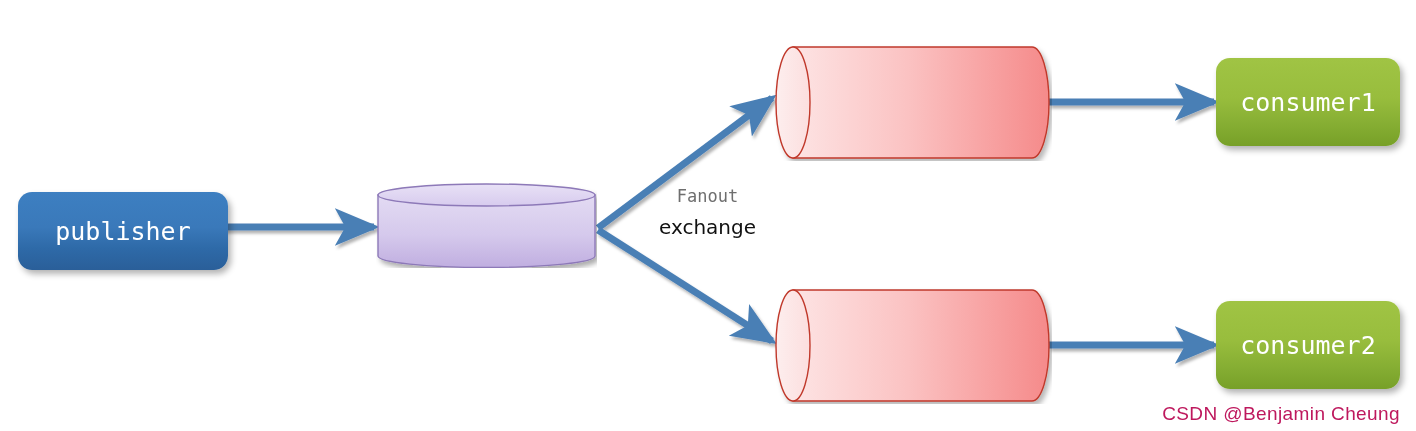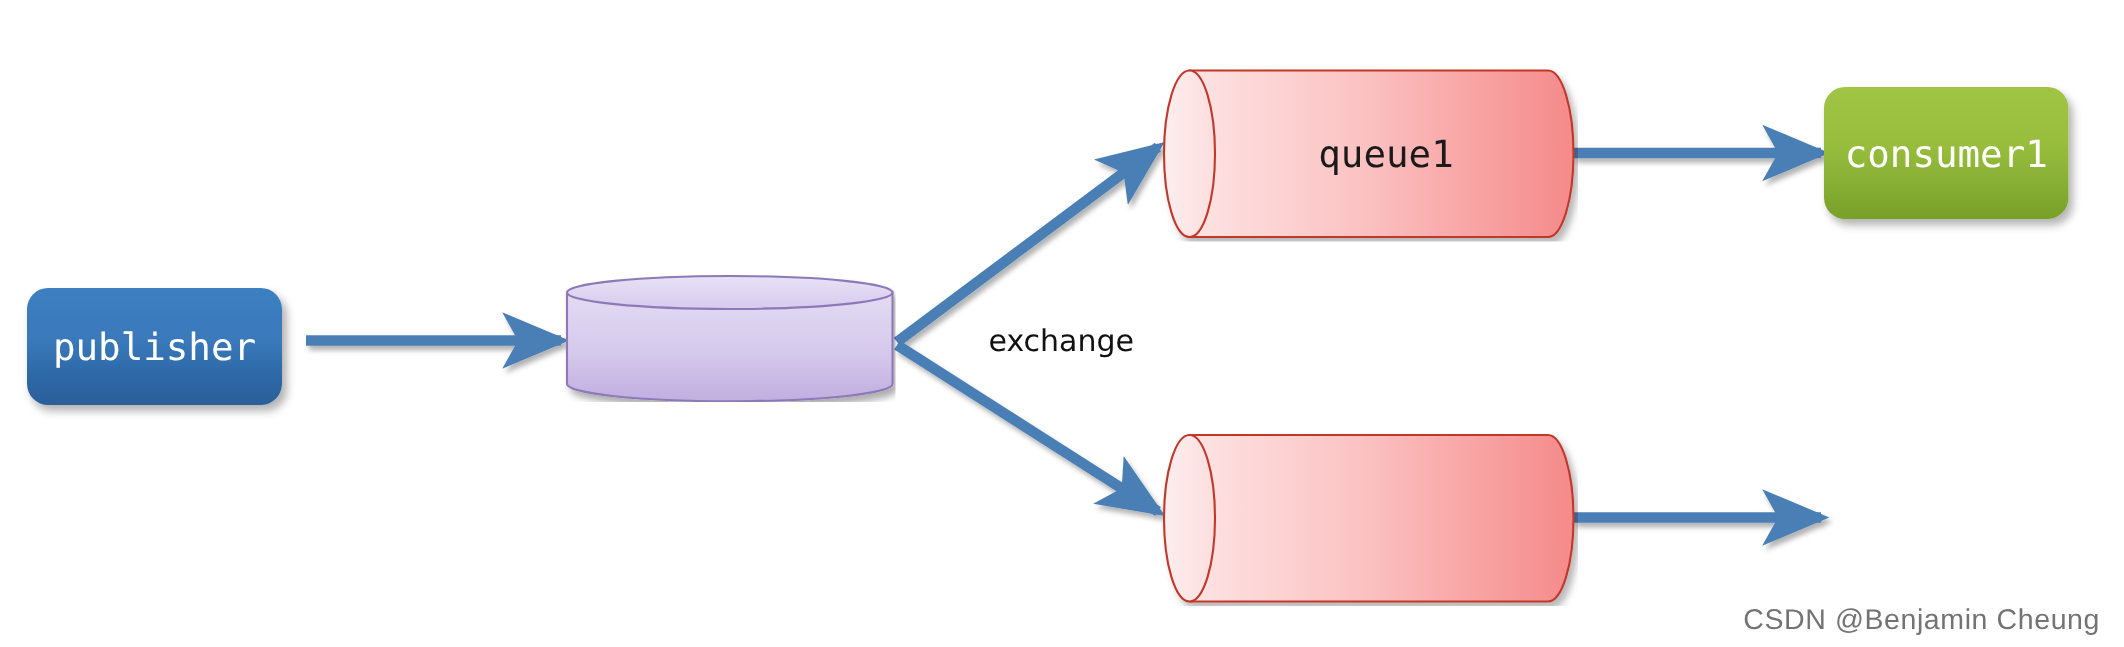--- a/index.html
+++ b/index.html
@@ -93,21 +93,21 @@
     pointer-events: none;
   }
 
   
   #watermark {
     position: absolute;
     right: 16px;
     bottom: 6px;
     font-family: "Liberation Sans", sans-serif;
     font-size: 19px;
-    color: #737373;
+    color: #be185d;
     letter-spacing: 0.4px;
     white-space: nowrap;
   }
 </style>
 </head>
 <body>
 
 <div id="canvas">
 
   <svg id="edges" viewBox="0 0 1416 431" xmlns="http://www.w3.org/2000/svg">
@@ -122,21 +122,21 @@
 
     <g filter="url(#edgeShadow)" fill="none" stroke="#4a7fb5" stroke-width="7" marker-end="url(#arrowHead)">
       <line x1="204" y1="227" x2="374" y2="227"></line>
       <line x1="598" y1="228" x2="772" y2="98"></line>
       <line x1="598" y1="230" x2="772" y2="341"></line>
       <line x1="1049" y1="102" x2="1214" y2="102"></line>
       <line x1="1049" y1="345" x2="1214" y2="345"></line>
     </g>
   </svg>
 
-  <div class="rbox blue" style="left:18px; top:192px; width:170px; height:78px;">
+  <div class="rbox blue" style="left:18px; top:192px; width:210px; height:78px;">
     <span class="rbox-text">publisher</span>
   </div>
 
   <div class="vcyl" style="left:376px; top:183px; width:221px; height:85px;">
     <svg width="221" height="85" viewBox="0 0 221 85" xmlns="http://www.w3.org/2000/svg">
       <defs>
         <linearGradient id="exBodyGrad" x1="0" y1="0" x2="0" y2="1">
           <stop offset="0%" stop-color="#e3dbf3"></stop>
           <stop offset="55%" stop-color="#d5c9ec"></stop>
           <stop offset="100%" stop-color="#c0aee0"></stop>
@@ -147,20 +147,21 @@
         </linearGradient>
         <filter id="exShadow" x="-20%" y="-20%" width="150%" height="160%">
           <feDropShadow dx="3" dy="4" stdDeviation="2.6" flood-color="#000000" flood-opacity="0.32"></feDropShadow>
         </filter>
       </defs>
       <g filter="url(#exShadow)">
         <path d="M2,12 L2,73 A108.5,11.5 0 0 0 219,73 L219,12 Z" fill="url(#exBodyGrad)" stroke="#8d79b8" stroke-width="1.4"></path>
         <ellipse cx="110.5" cy="12" rx="108.5" ry="11" fill="url(#exTopGrad)" stroke="#8d79b8" stroke-width="1.4"></ellipse>
       </g>
     </svg>
+    <span class="vcyl-top-text" style="top:3px;">Fanout</span>
     <span class="vcyl-main-text" style="top:32px;">exchange</span>
   </div>
 
   <div class="hcyl" style="left:774px; top:44px; width:278px; height:117px;">
     <svg class="body" width="278" height="117" viewBox="0 0 278 117" xmlns="http://www.w3.org/2000/svg">
       <defs>
         <linearGradient id="q1BodyGrad" x1="0" y1="0" x2="1" y2="0">
           <stop offset="0%" stop-color="#fde4e4"></stop>
           <stop offset="45%" stop-color="#fbc2c2"></stop>
           <stop offset="100%" stop-color="#f58a8a"></stop>
@@ -171,21 +172,20 @@
         </linearGradient>
         <filter id="qShadow1" x="-15%" y="-15%" width="140%" height="150%">
           <feDropShadow dx="3" dy="4" stdDeviation="2.6" flood-color="#000000" flood-opacity="0.28"></feDropShadow>
         </filter>
       </defs>
       <g filter="url(#qShadow1)">
         <path d="M19,3 L258,3 A17,55.5 0 0 1 258,114 L19,114 Z" fill="url(#q1BodyGrad)" stroke="#c0392b" stroke-width="1.4"></path>
         <ellipse cx="19" cy="58.5" rx="17" ry="55.5" fill="url(#q1CapGrad)" stroke="#c0392b" stroke-width="1.4"></ellipse>
       </g>
     </svg>
-    <span class="hcyl-text">queue1</span>
   </div>
 
   <div class="hcyl" style="left:774px; top:287px; width:278px; height:117px;">
     <svg class="body" width="278" height="117" viewBox="0 0 278 117" xmlns="http://www.w3.org/2000/svg">
       <defs>
         <linearGradient id="q2BodyGrad" x1="0" y1="0" x2="1" y2="0">
           <stop offset="0%" stop-color="#fde4e4"></stop>
           <stop offset="45%" stop-color="#fbc2c2"></stop>
           <stop offset="100%" stop-color="#f58a8a"></stop>
         </linearGradient>
@@ -197,20 +197,23 @@
           <feDropShadow dx="3" dy="4" stdDeviation="2.6" flood-color="#000000" flood-opacity="0.28"></feDropShadow>
         </filter>
       </defs>
       <g filter="url(#qShadow2)">
         <path d="M19,3 L258,3 A17,55.5 0 0 1 258,114 L19,114 Z" fill="url(#q2BodyGrad)" stroke="#c0392b" stroke-width="1.4"></path>
         <ellipse cx="19" cy="58.5" rx="17" ry="55.5" fill="url(#q2CapGrad)" stroke="#c0392b" stroke-width="1.4"></ellipse>
       </g>
     </svg>
   </div>
 
-  <div class="rbox green" style="left:1216px; top:58px; width:163px; height:88px;">
+  <div class="rbox green" style="left:1216px; top:58px; width:184px; height:88px;">
     <span class="rbox-text">consumer1</span>
   </div>
 
+  <div class="rbox green" style="left:1216px; top:301px; width:184px; height:88px;">
+    <span class="rbox-text">consumer2</span>
+  </div>
 
   <div id="watermark">CSDN @Benjamin Cheung</div>
 
 </div>
 
 </body></html>

